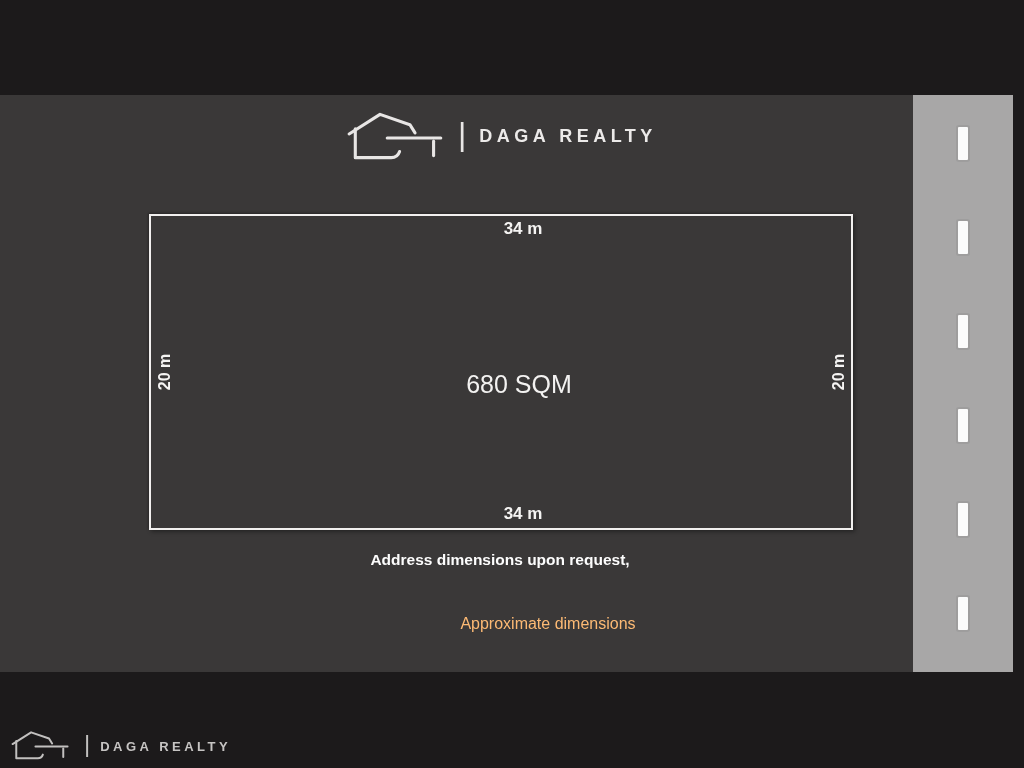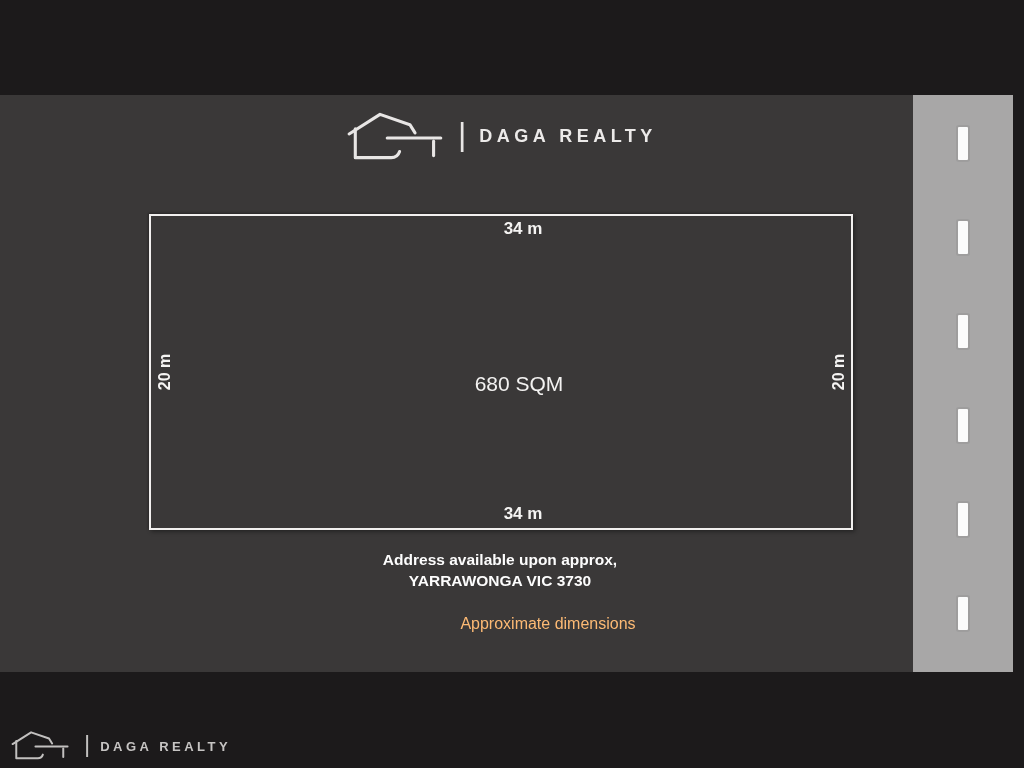--- a/index.html
+++ b/index.html
@@ -52,21 +52,21 @@
     position:absolute;color:#f5f4f3;font-weight:bold;font-size:17px;
     white-space:nowrap;
   }
   .dim-top{top:3px;left:0;width:100%;text-align:center;transform:translateX(22px);}
   .dim-bottom{bottom:4px;left:0;width:100%;text-align:center;transform:translateX(22px);}
   .dim-left{top:50%;left:14px;font-size:16px;transform:translate(-50%,-50%) rotate(-90deg);}
   .dim-right{top:50%;left:calc(100% - 12px);font-size:16px;transform:translate(-50%,-50%) rotate(-90deg);}
   .area-label{
     position:absolute;left:50%;top:50%;
     transform:translate(-50%,-50%) translate(18px,12px);
-    text-align:right;color:#f3f2f1;font-size:21px;line-height:30px;font-weight:400;
+    text-align:right;color:#f3f2f1;font-size:25px;line-height:30px;font-weight:400;
     white-space:nowrap;
   }
   
   .address{
     position:absolute;left:0;top:455px;width:1000px;text-align:center;
     color:#fdfdfd;font-weight:bold;font-size:15.5px;line-height:20.5px;
   }
   .note{
     position:absolute;left:0;top:520px;width:1000px;text-align:center;
     color:#fdba74;font-weight:400;font-size:16px;margin-left:48px;
@@ -105,22 +105,21 @@
       <div class="dim dim-top">34 m</div>
       <div class="dim dim-bottom">34 m</div>
       <div class="dim dim-left">20 m</div>
       <div class="dim dim-right">20 m</div>
       <div class="area-label">
         <div>680 SQM</div>
       </div>
     </div>
 
     <div class="address">
-      <div>Address available upon approx,</div>
-      <div>YARRAWONGA VIC 3730</div>
+      <div>Address dimensions upon request,</div>
     </div>
     <div class="note">Approximate dimensions</div>
 
   </div>
 
   <div class="brand brand-footer">
     <svg width="62" height="34" viewBox="0 0 100 55" fill="none" stroke="#c2c0bf" stroke-width="3.2" stroke-linecap="round" stroke-linejoin="round">
       <path d="M4 26 L34 7 L63 17 L68 25"></path>
       <path d="M10 21 L10 49 L45 49 Q51 49 53 43"></path>
       <path d="M41 30 L93 30"></path>

